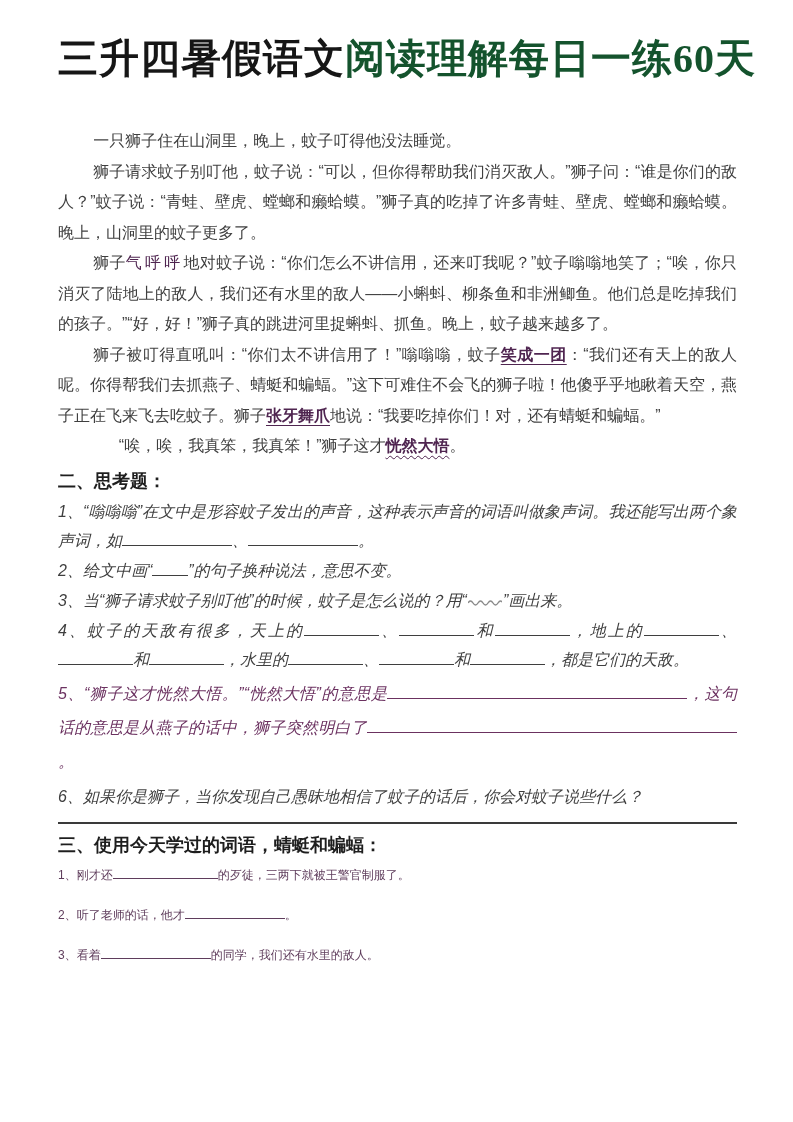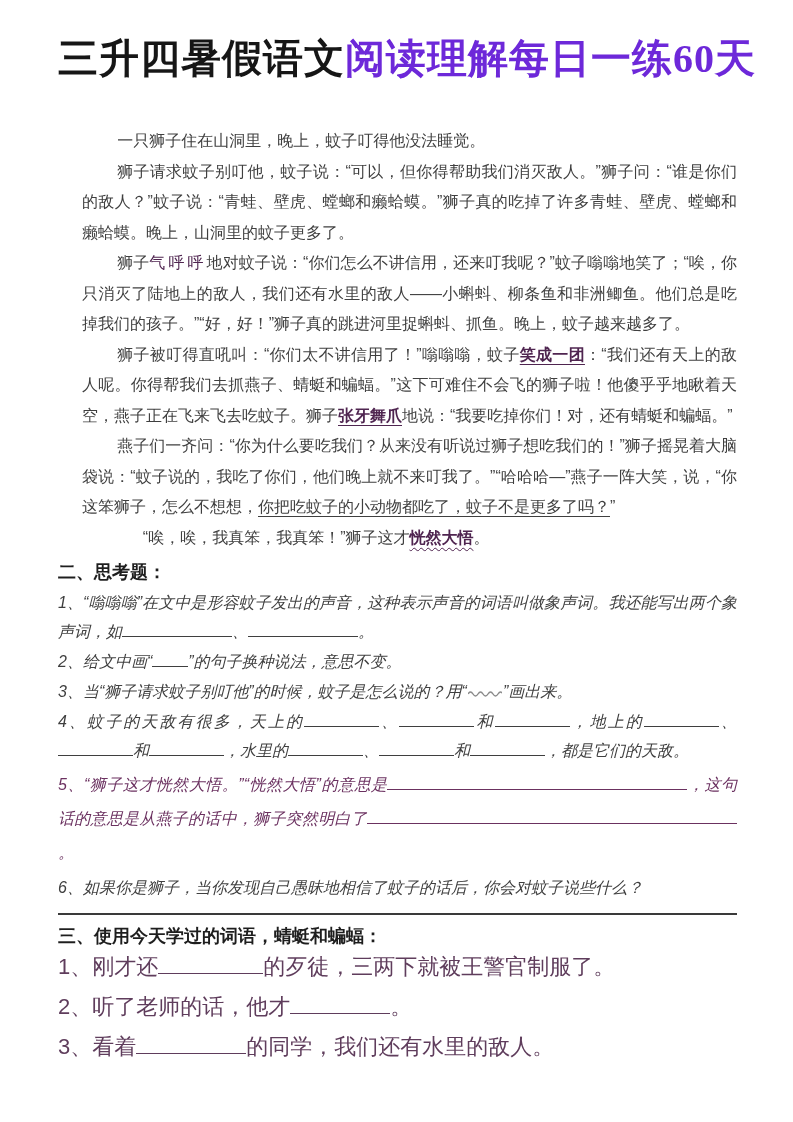--- a/index.html
+++ b/index.html
@@ -19,36 +19,35 @@
     margin: 4px 0 0 0;
     text-align: center;
     font-family: "Liberation Serif", serif;
     font-size: 40px;
     font-weight: 700;
     line-height: 50px;
     letter-spacing: 1px;
     color: #161616;
     white-space: nowrap;
   }
-  .title .t-red { color: #6d28d9; }
+  .title .t-red { color: #14532d; }
   .subtitle {
     margin: 14px 0 0 0;
     text-align: center;
     font-size: 28px;
     font-weight: 700;
     line-height: 36px;
     color: #1c1c1c;
   }
   .story {
     margin-top: 42px;
     font-size: 16px;
     line-height: 30.5px;
     color: #3f3f3f;
     text-align: justify;
-    margin-left: 24px;
   }
   .story p { margin: 0; text-indent: 2.2em; }
   .story p.p-extra-indent { text-indent: 3.8em; }
   .hl { color: #4f2550; font-weight: 700; }
   .hl-spaced { font-weight: 400; letter-spacing: 3px; }
   .hl-underline { text-decoration: underline; text-underline-offset: 4px; text-decoration-thickness: 1px; }
   .hl-wavy { text-decoration: underline wavy; text-underline-offset: 4px; text-decoration-thickness: 1px; }
   .u-seg { text-decoration: underline; text-underline-offset: 4px; text-decoration-thickness: 1px; }
   .sec-heading {
     margin: 6px 0 2px 0;
@@ -79,40 +78,39 @@
   .w110 { width: 110px; }
   .w300 { width: 300px; }
   .w370 { width: 370px; }
   .divider {
     border: none;
     border-top: 2px solid #3a3a3a;
     margin: 11px 0 8px 0;
   }
   .s-item {
     margin: 0 0 11px 0;
-    font-size: 22px;
+    font-size: 12px;
     line-height: 29px;
     color: #5f3d5c;
   }
   .wavy-mark { vertical-align: baseline; margin: 0 1px; }
 </style>
 </head>
 <body>
 
 <div class="page">
 
   <h1 class="title"><span class="t-black">三升四暑假语文</span><span class="t-red">阅读理解每日一练60天</span></h1>
 
 
   <div class="story">
     <p><span>一只狮子住在山洞里，晚上，蚊子叮得他没法睡觉。</span></p>
     <p><span>狮子请求蚊子别叮他，蚊子说：“可以，但你得帮助我们消灭敌人。”狮子问：“谁是你们的敌人？”蚊子说：“青蛙、壁虎、螳螂和癞蛤蟆。”狮子真的吃掉了许多青蛙、壁虎、螳螂和癞蛤蟆。晚上，山洞里的蚊子更多了。</span></p>
     <p><span>狮子</span><span class="hl hl-spaced">气呼呼</span><span>地对蚊子说：“你们怎么不讲信用，还来叮我呢？”蚊子嗡嗡地笑了；“唉，你只消灭了陆地上的敌人，我们还有水里的敌人——小蝌蚪、柳条鱼和非洲鲫鱼。他们总是吃掉我们的孩子。”“好，好！”狮子真的跳进河里捉蝌蚪、抓鱼。晚上，蚊子越来越多了。</span></p>
     <p><span>狮子被叮得直吼叫：“你们太不讲信用了！”嗡嗡嗡，蚊子</span><span class="hl hl-underline">笑成一团</span><span>：“我们还有天上的敌人呢。你得帮我们去抓燕子、蜻蜓和蝙蝠。”这下可难住不会飞的狮子啦！他傻乎乎地瞅着天空，燕子正在飞来飞去吃蚊子。狮子</span><span class="hl hl-underline">张牙舞爪</span><span>地说：“我要吃掉你们！对，还有蜻蜓和蝙蝠。”</span></p>
-    <p><span>燕子们一齐问：“你为什么要吃我们？从来没有听说过狮子想吃我们的！”狮子摇晃着大脑袋说：“蚊子说的，我吃了你们，他们晚上就不来叮我了。”“哈哈哈—”燕子一阵大笑，说，“你这笨狮子，怎么不想想，</span><span class="u-seg">你把吃蚊子的小动物都吃了，蚊子不是更多了吗？</span><span>”</span></p>
     <p class="p-extra-indent"><span>“唉，唉，我真笨，我真笨！”狮子这才</span><span class="hl hl-wavy">恍然大悟</span><span>。</span></p>
   </div>
 
   <h3 class="sec-heading">二、思考题：</h3>
 
   <p class="q"><span>1、“嗡嗡嗡”在文中是形容蚊子发出的声音，这种表示声音的词语叫做象声词。我还能写出两个象声词，如</span><span class="blank w110"></span><span>、</span><span class="blank w110"></span><span>。</span></p>
 
   <p class="q"><span>2、给文中画“</span><span class="blank w36"></span><span>”的句子换种说法，意思不变。</span></p>
 
   <p class="q"><span>3、当“狮子请求蚊子别叮他”的时候，蚊子是怎么说的？用“</span><svg class="wavy-mark" width="34" height="10" viewBox="0 0 34 10">

